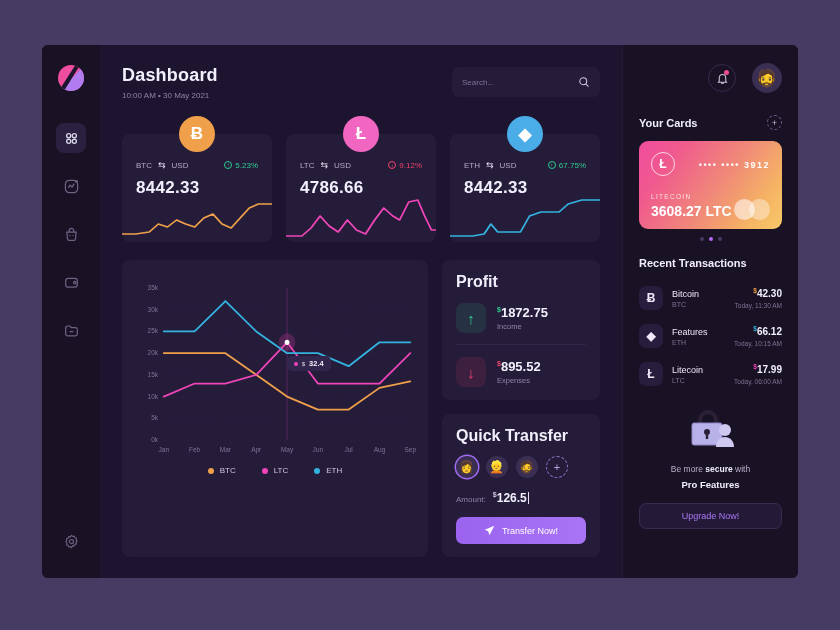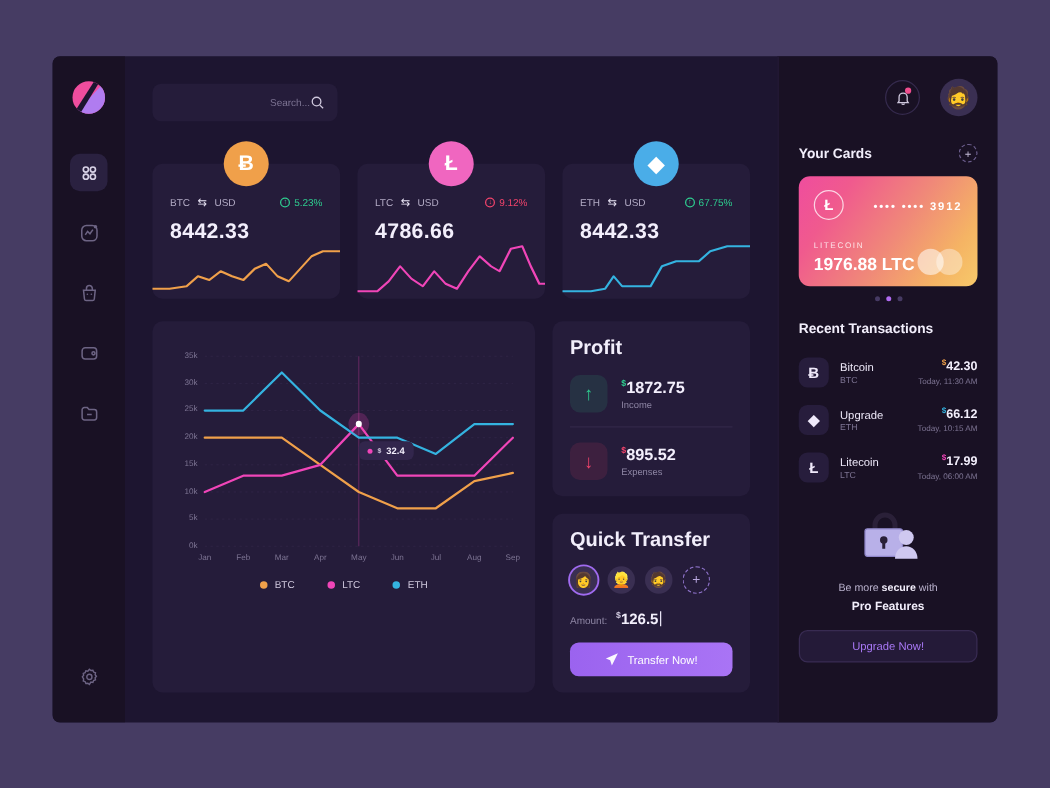--- a/index.html
+++ b/index.html
@@ -57,21 +57,21 @@
   .search {
     width: 148px; height: 30px;
     background: #251c3a;
     border-radius: 7px;
     display: flex; align-items: center;
     padding: 0 10px;
     margin-top: 2px;
   }
   .search input {
     flex: 1; background: none; border: none; outline: none;
-    color: #b9b1cc; font-size: 8px; font-family: inherit; text-align: right;
+    color: #b9b1cc; font-size: 8px; font-family: inherit;
   }
   .search input::placeholder { color: #7d7493; }
   
   .crypto-row { display: flex; gap: 14px; margin-top: 34px; }
   .crypto-card {
     flex: 1;
     background: #251c3a;
     border-radius: 8px;
     height: 108px;
     position: relative;
@@ -323,20 +323,24 @@
       <svg width="15" height="15" viewBox="0 0 16 16" fill="none" stroke="currentColor" stroke-width="1.2">
         <circle cx="8" cy="8" r="2.2"></circle>
         <path d="M8 1.5l1.3 1.1 1.7-.3.6 1.6 1.6.6-.3 1.7 1.1 1.3-1.1 1.3.3 1.7-1.6.6-.6 1.6-1.7-.3L8 14.5l-1.3-1.1-1.7.3-.6-1.6-1.6-.6.3-1.7L2 8l1.1-1.3-.3-1.7 1.6-.6.6-1.6 1.7.3z"></path>
       </svg>
     </div>
   </div>
 
   <div class="main">
 
     <div class="topbar">
+      <div>
+        <div class="page-title">Dashboard</div>
+        <div class="page-sub">10:00 AM  •  30 May 2021</div>
+      </div>
       <div class="search">
         <input placeholder="Search..." style="">
         <svg width="12" height="12" viewBox="0 0 16 16" fill="none" stroke="#cfc8dd" stroke-width="1.4">
           <circle cx="7" cy="7" r="4.6"></circle>
             <line x1="10.5" y1="10.8" x2="14" y2="14.2"></line>
         </svg>
       </div>
     </div>
 
     <div class="crypto-row">
@@ -523,21 +527,21 @@
 
     <div class="rp-head">
       <div class="rp-title">Your Cards</div>
       <div class="rp-add">+</div>
     </div>
 
     <div class="card">
       <div class="card-logo">Ł</div>
       <div class="card-num">••••  ••••  3912</div>
       <div class="card-brand">LITECOIN</div>
-      <div class="card-amt">1976.88 LTC</div>
+      <div class="card-amt">3608.27 LTC</div>
       <div class="card-chip">
           <i></i>
           <i></i>
         </div>
     </div>
 
     <div class="dots">
       <span></span>
       <span class="on"></span>
       <span></span>
@@ -558,21 +562,21 @@
           <div class="tx-amt">
             <sup style="color:#f0a04a">$</sup><span>42.30</span>
           </div>
           <div class="tx-time">Today, 11:30 AM</div>
         </div>
       </div>
 
       <div class="tx">
         <div class="tx-ic">◆</div>
         <div>
-          <div class="tx-name">Upgrade</div>
+          <div class="tx-name">Features</div>
           <div class="tx-sym">ETH</div>
         </div>
         <div class="tx-right">
           <div class="tx-amt">
             <sup style="color:#34b3e0">$</sup><span>66.12</span>
           </div>
           <div class="tx-time">Today, 10:15 AM</div>
         </div>
       </div>
 

